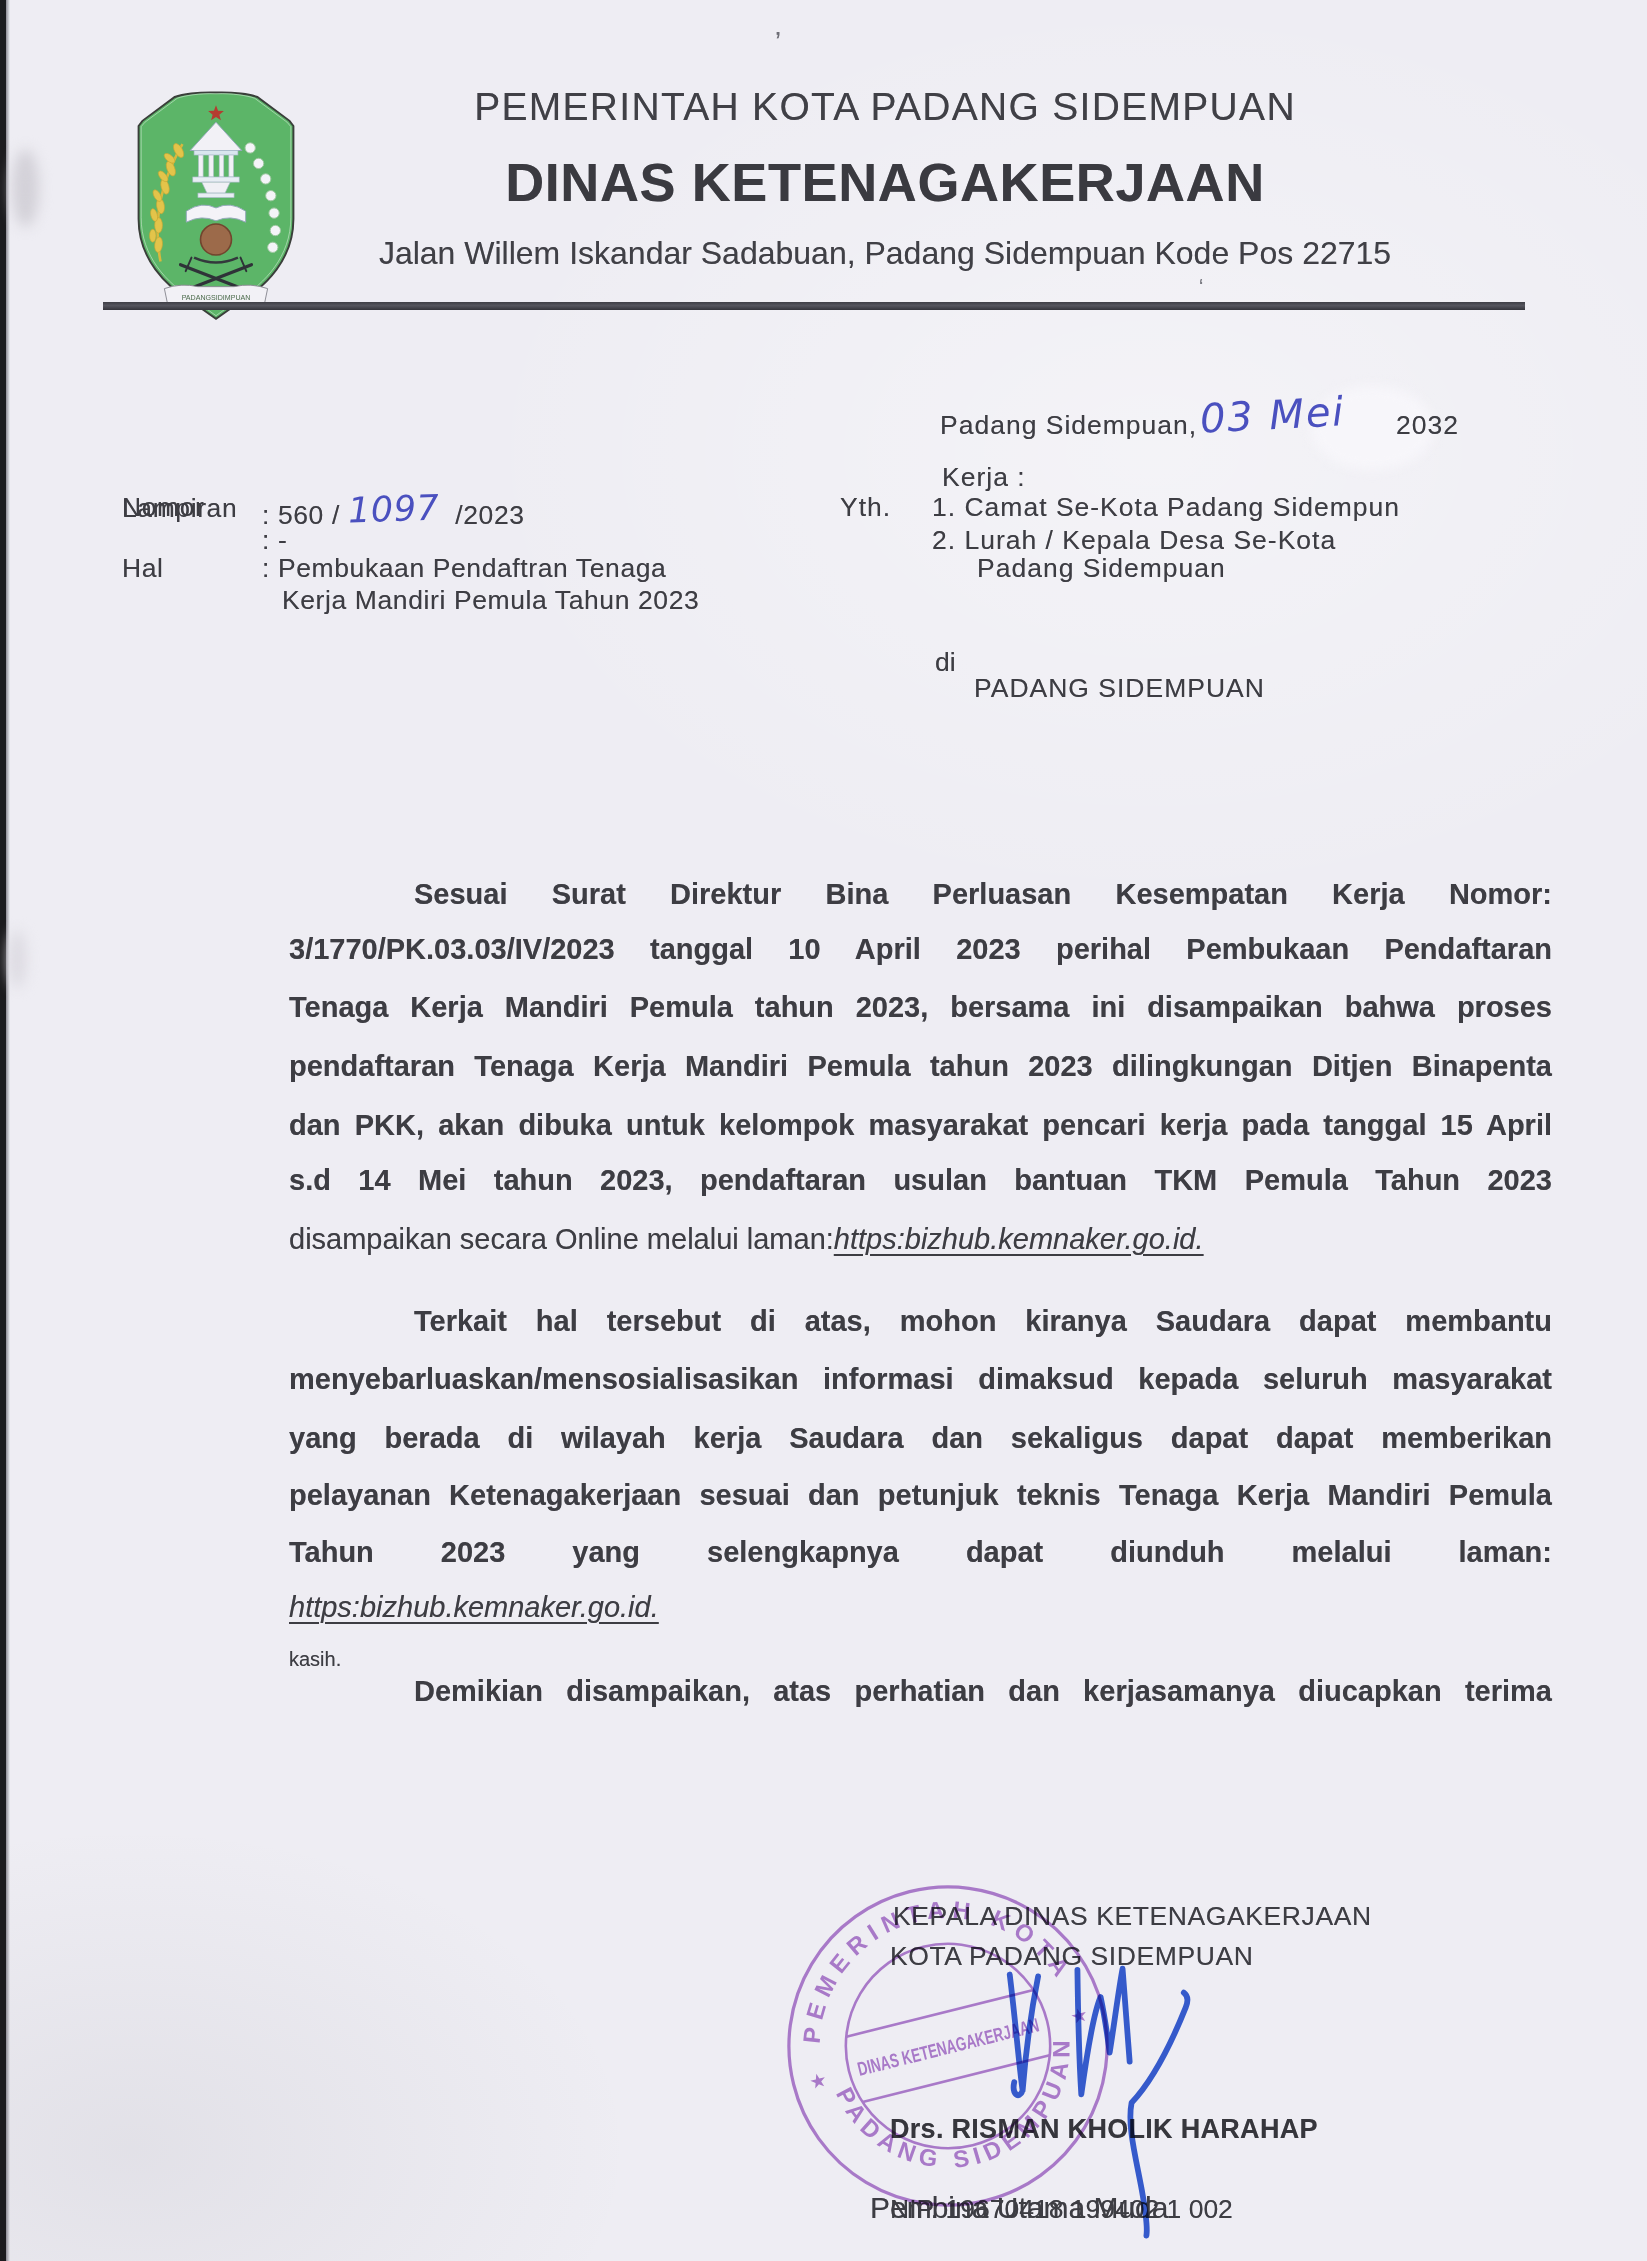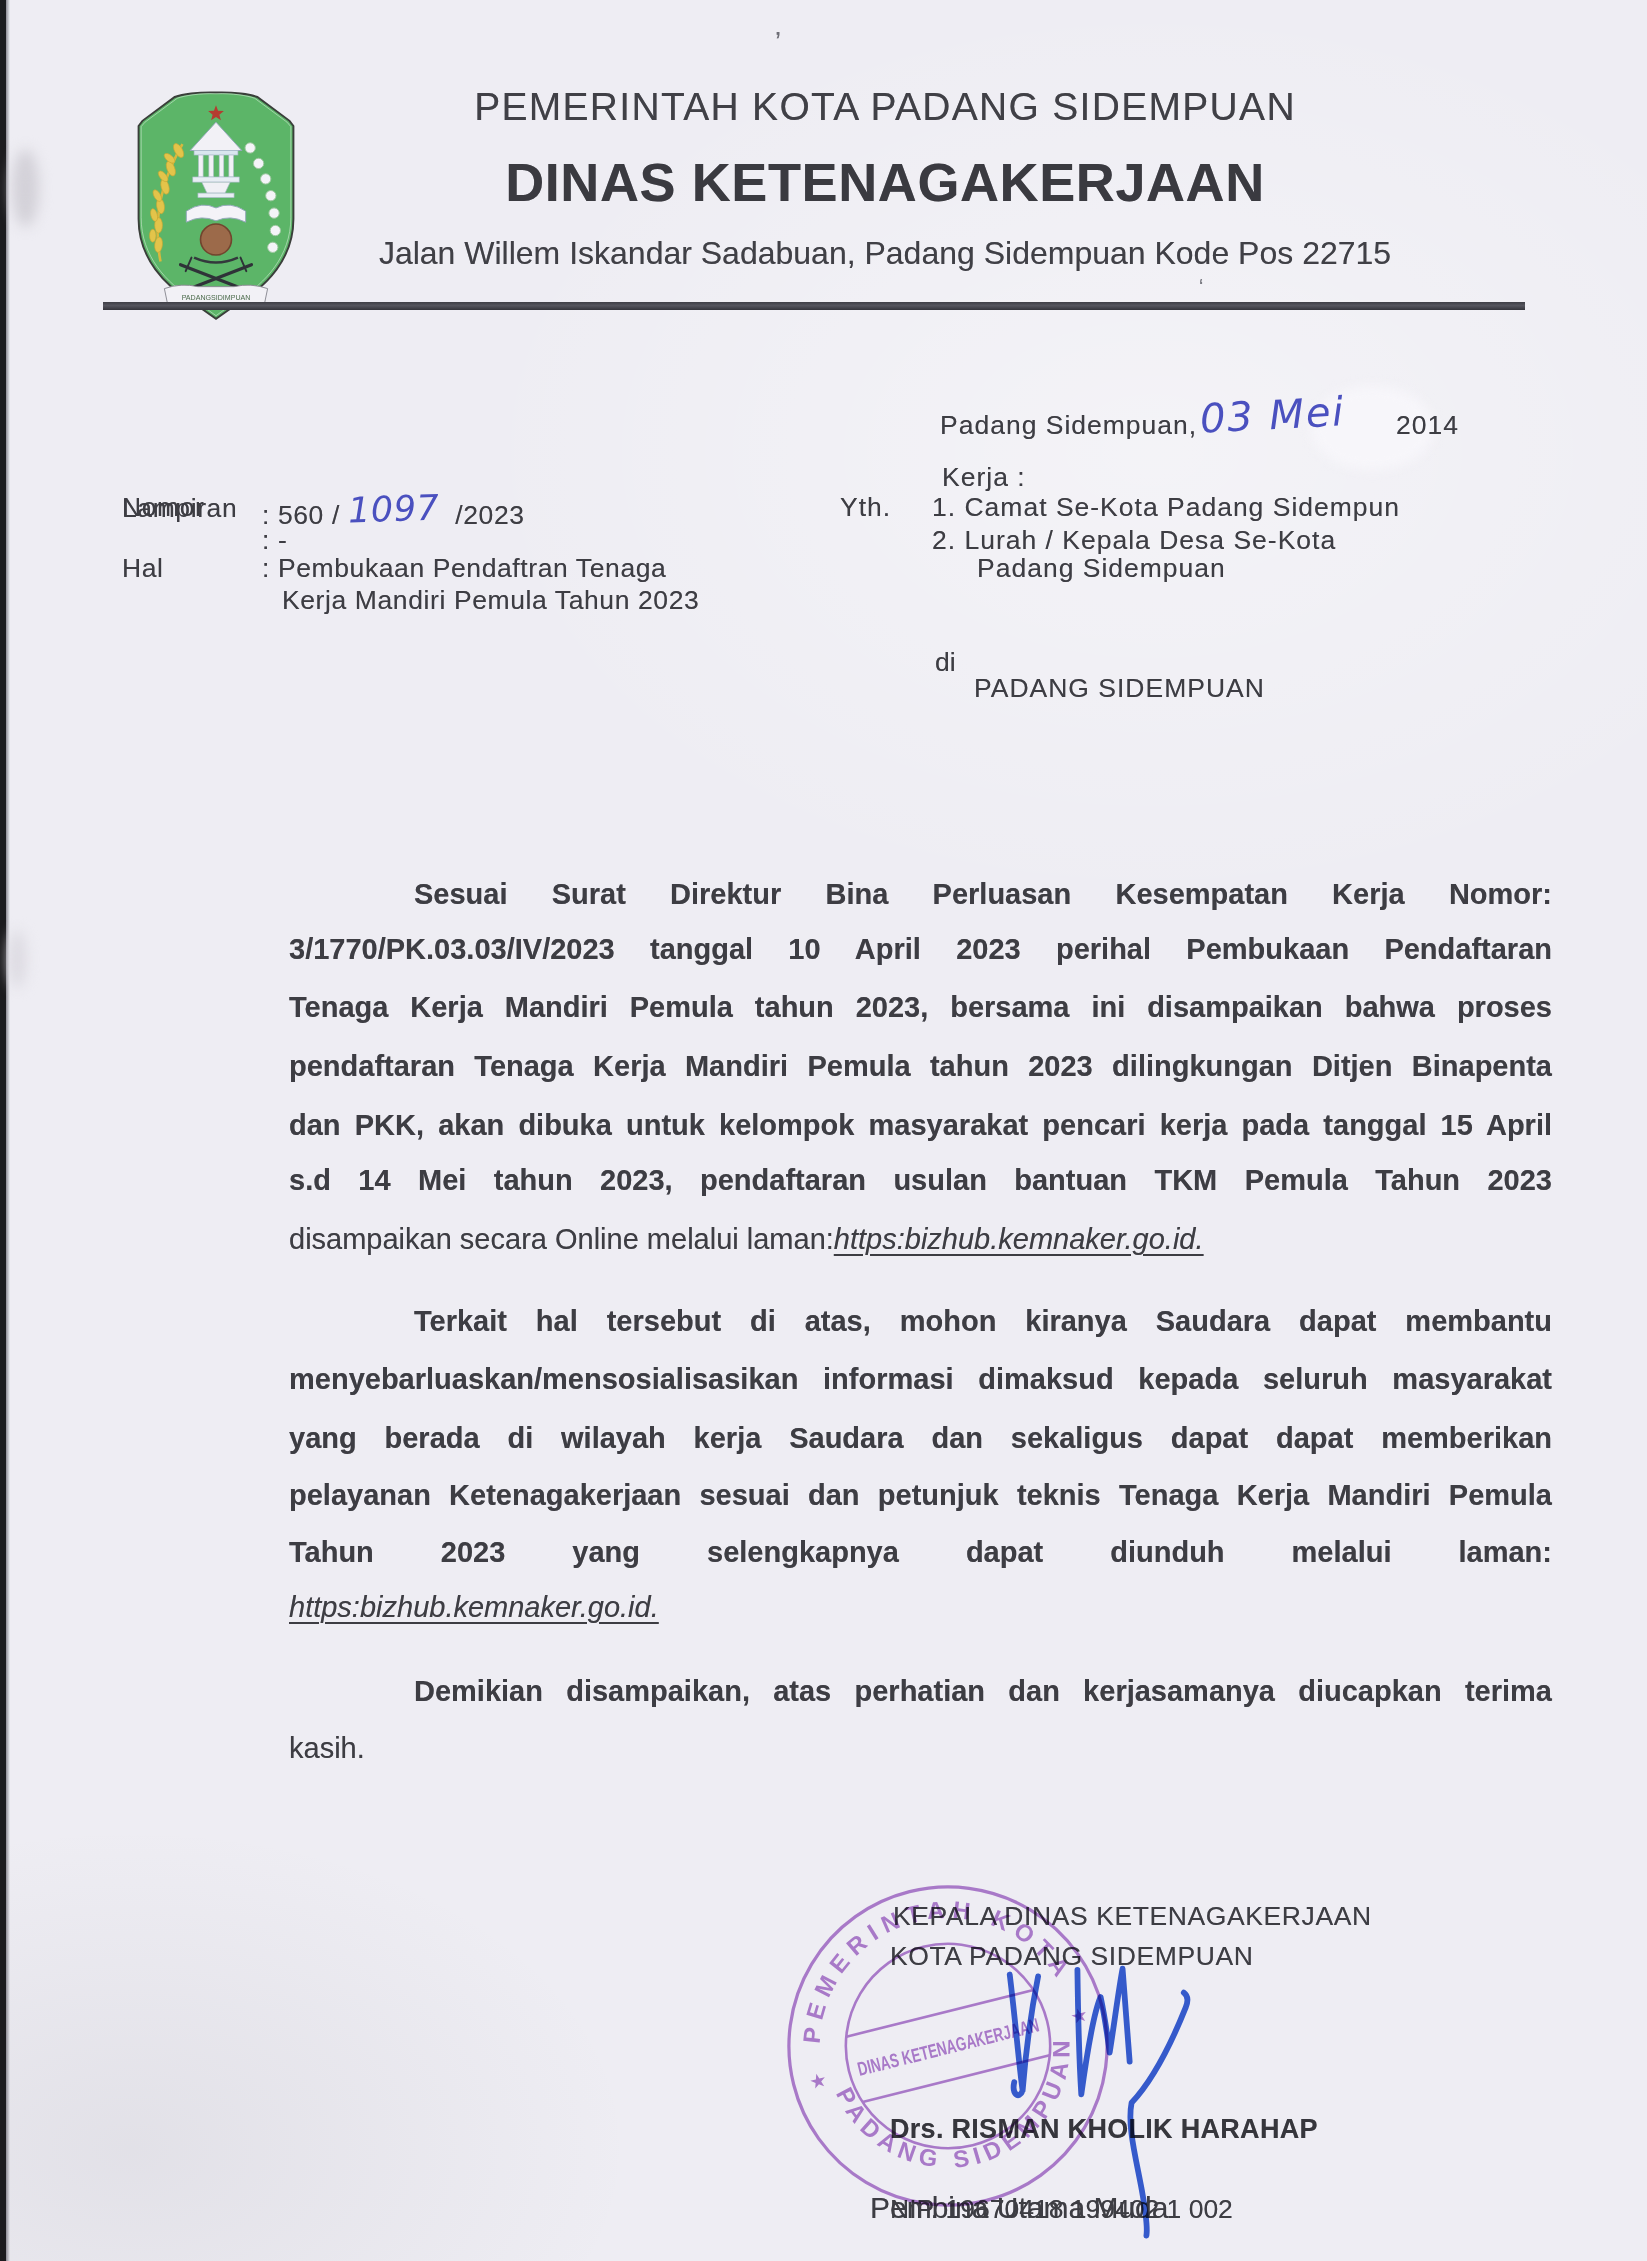--- a/index.html
+++ b/index.html
@@ -101,21 +101,21 @@
   </svg>
 
   <div class="t" style="left:123px;top:85px;width:1524px;text-align:center;font-size:39px;letter-spacing:1.3px;color:#404046;">PEMERINTAH KOTA PADANG SIDEMPUAN</div>
   <div class="t" style="left:123px;top:152px;width:1524px;text-align:center;font-size:54px;font-weight:700;letter-spacing:0.6px;color:#3a3a40;">DINAS KETENAGAKERJAAN</div>
   <div class="t" style="left:123px;top:236px;width:1524px;text-align:center;font-size:32px;color:#404046;">Jalan Willem Iskandar Sadabuan, Padang Sidempuan Kode Pos 22715</div>
   <div class="rule" style="left:103px;top:302px;width:1422px;height:8.4px;"></div>
 
   <div class="whiteout" style="left:1311px;top:386px;width:123px;height:84px;"></div>
   <div class="t" style="left:940px;top:411px;font-size:26.5px;letter-spacing:1px;">Padang Sidempuan,</div>
   <div class="t hand" style="left:1200px;top:393px;font-size:40px;letter-spacing:1.9px;transform:rotate(-3deg);">03 Mei</div>
-  <div class="t" style="left:1396px;top:411px;font-size:26.5px;letter-spacing:1px;">2014</div>
+  <div class="t" style="left:1396px;top:411px;font-size:26.5px;letter-spacing:1px;">2032</div>
 
   <div class="t" style="left:942px;top:463px;font-size:26.5px;letter-spacing:1px;">Kerja :</div>
   <div class="t" style="left:840px;top:493px;font-size:26.5px;letter-spacing:1px;">Yth.</div>
   <div class="t" style="left:932px;top:493px;font-size:26.5px;letter-spacing:1px;">1. Camat Se-Kota Padang Sidempun</div>
   <div class="t" style="left:932px;top:526px;font-size:26.5px;letter-spacing:1px;">2. Lurah / Kepala Desa Se-Kota</div>
   <div class="t" style="left:977px;top:554px;font-size:26.5px;letter-spacing:1px;">Padang Sidempuan</div>
   <div class="t" style="left:935px;top:648px;font-size:26.5px;">di</div>
   <div class="t" style="left:974px;top:674px;font-size:26.5px;letter-spacing:1px;">PADANG SIDEMPUAN</div>
 
   <div class="t" style="left:122px;top:493px;font-size:26.5px;letter-spacing:0.6px;">Nomor</div>
@@ -135,21 +135,21 @@
   <div class="t" style="left:289px;top:1223px;font-size:29px;"><span>disampaikan secara Online melalui laman:</span><span class="u">https:bizhub.kemnaker.go.id.</span></div>
 
   <div class="t j ind" style="left:289px;top:1305px;width:1263px;font-size:29px;">Terkait hal tersebut di atas, mohon kiranya Saudara dapat membantu</div>
   <div class="t j" style="left:289px;top:1363px;width:1263px;font-size:29px;">menyebarluaskan/mensosialisasikan informasi dimaksud kepada seluruh masyarakat</div>
   <div class="t j" style="left:289px;top:1422px;width:1263px;font-size:29px;">yang berada di wilayah kerja Saudara dan sekaligus dapat dapat memberikan</div>
   <div class="t j" style="left:289px;top:1479px;width:1263px;font-size:29px;">pelayanan Ketenagakerjaan sesuai dan petunjuk teknis Tenaga Kerja Mandiri Pemula</div>
   <div class="t j" style="left:289px;top:1536px;width:1263px;font-size:29px;">Tahun 2023 yang selengkapnya dapat diunduh melalui laman:</div>
   <div class="t u" style="left:289px;top:1591px;font-size:29px;">https:bizhub.kemnaker.go.id.</div>
 
   <div class="t j ind" style="left:289px;top:1675px;width:1263px;font-size:29px;">Demikian disampaikan, atas perhatian dan kerjasamanya diucapkan terima</div>
-  <div class="t" style="left:289px;top:1732px;font-size:29px;">kasih.</div>
+  <div class="t" style="left:289px;top:1648px;font-size:20px;">kasih.</div>
 
   <div class="t" style="left:893px;top:1902px;font-size:26.5px;letter-spacing:0.6px;">KEPALA DINAS KETENAGAKERJAAN</div>
   <div class="t" style="left:890px;top:1942px;font-size:26.5px;letter-spacing:0.6px;">KOTA PADANG SIDEMPUAN</div>
   <div class="t" style="left:890px;top:2114px;font-size:27px;font-weight:700;letter-spacing:0.3px;color:#36363c;">Drs. RISMAN KHOLIK HARAHAP</div>
   <div class="t" style="left:870px;top:2156px;font-size:30px;margin-top:35px;">Pembina Utama Muda</div>
   <div class="t" style="left:890px;top:2195px;font-size:26.5px;">NIP. 19670418 199402 1 002</div>
 
   <div id="stampwrap">
     <svg width="388" height="388" viewBox="0 0 600 600">
       <g transform="rotate(-14 300 300)" stroke="#a466c8" fill="#a466c8" font-family="Liberation Sans, sans-serif">

